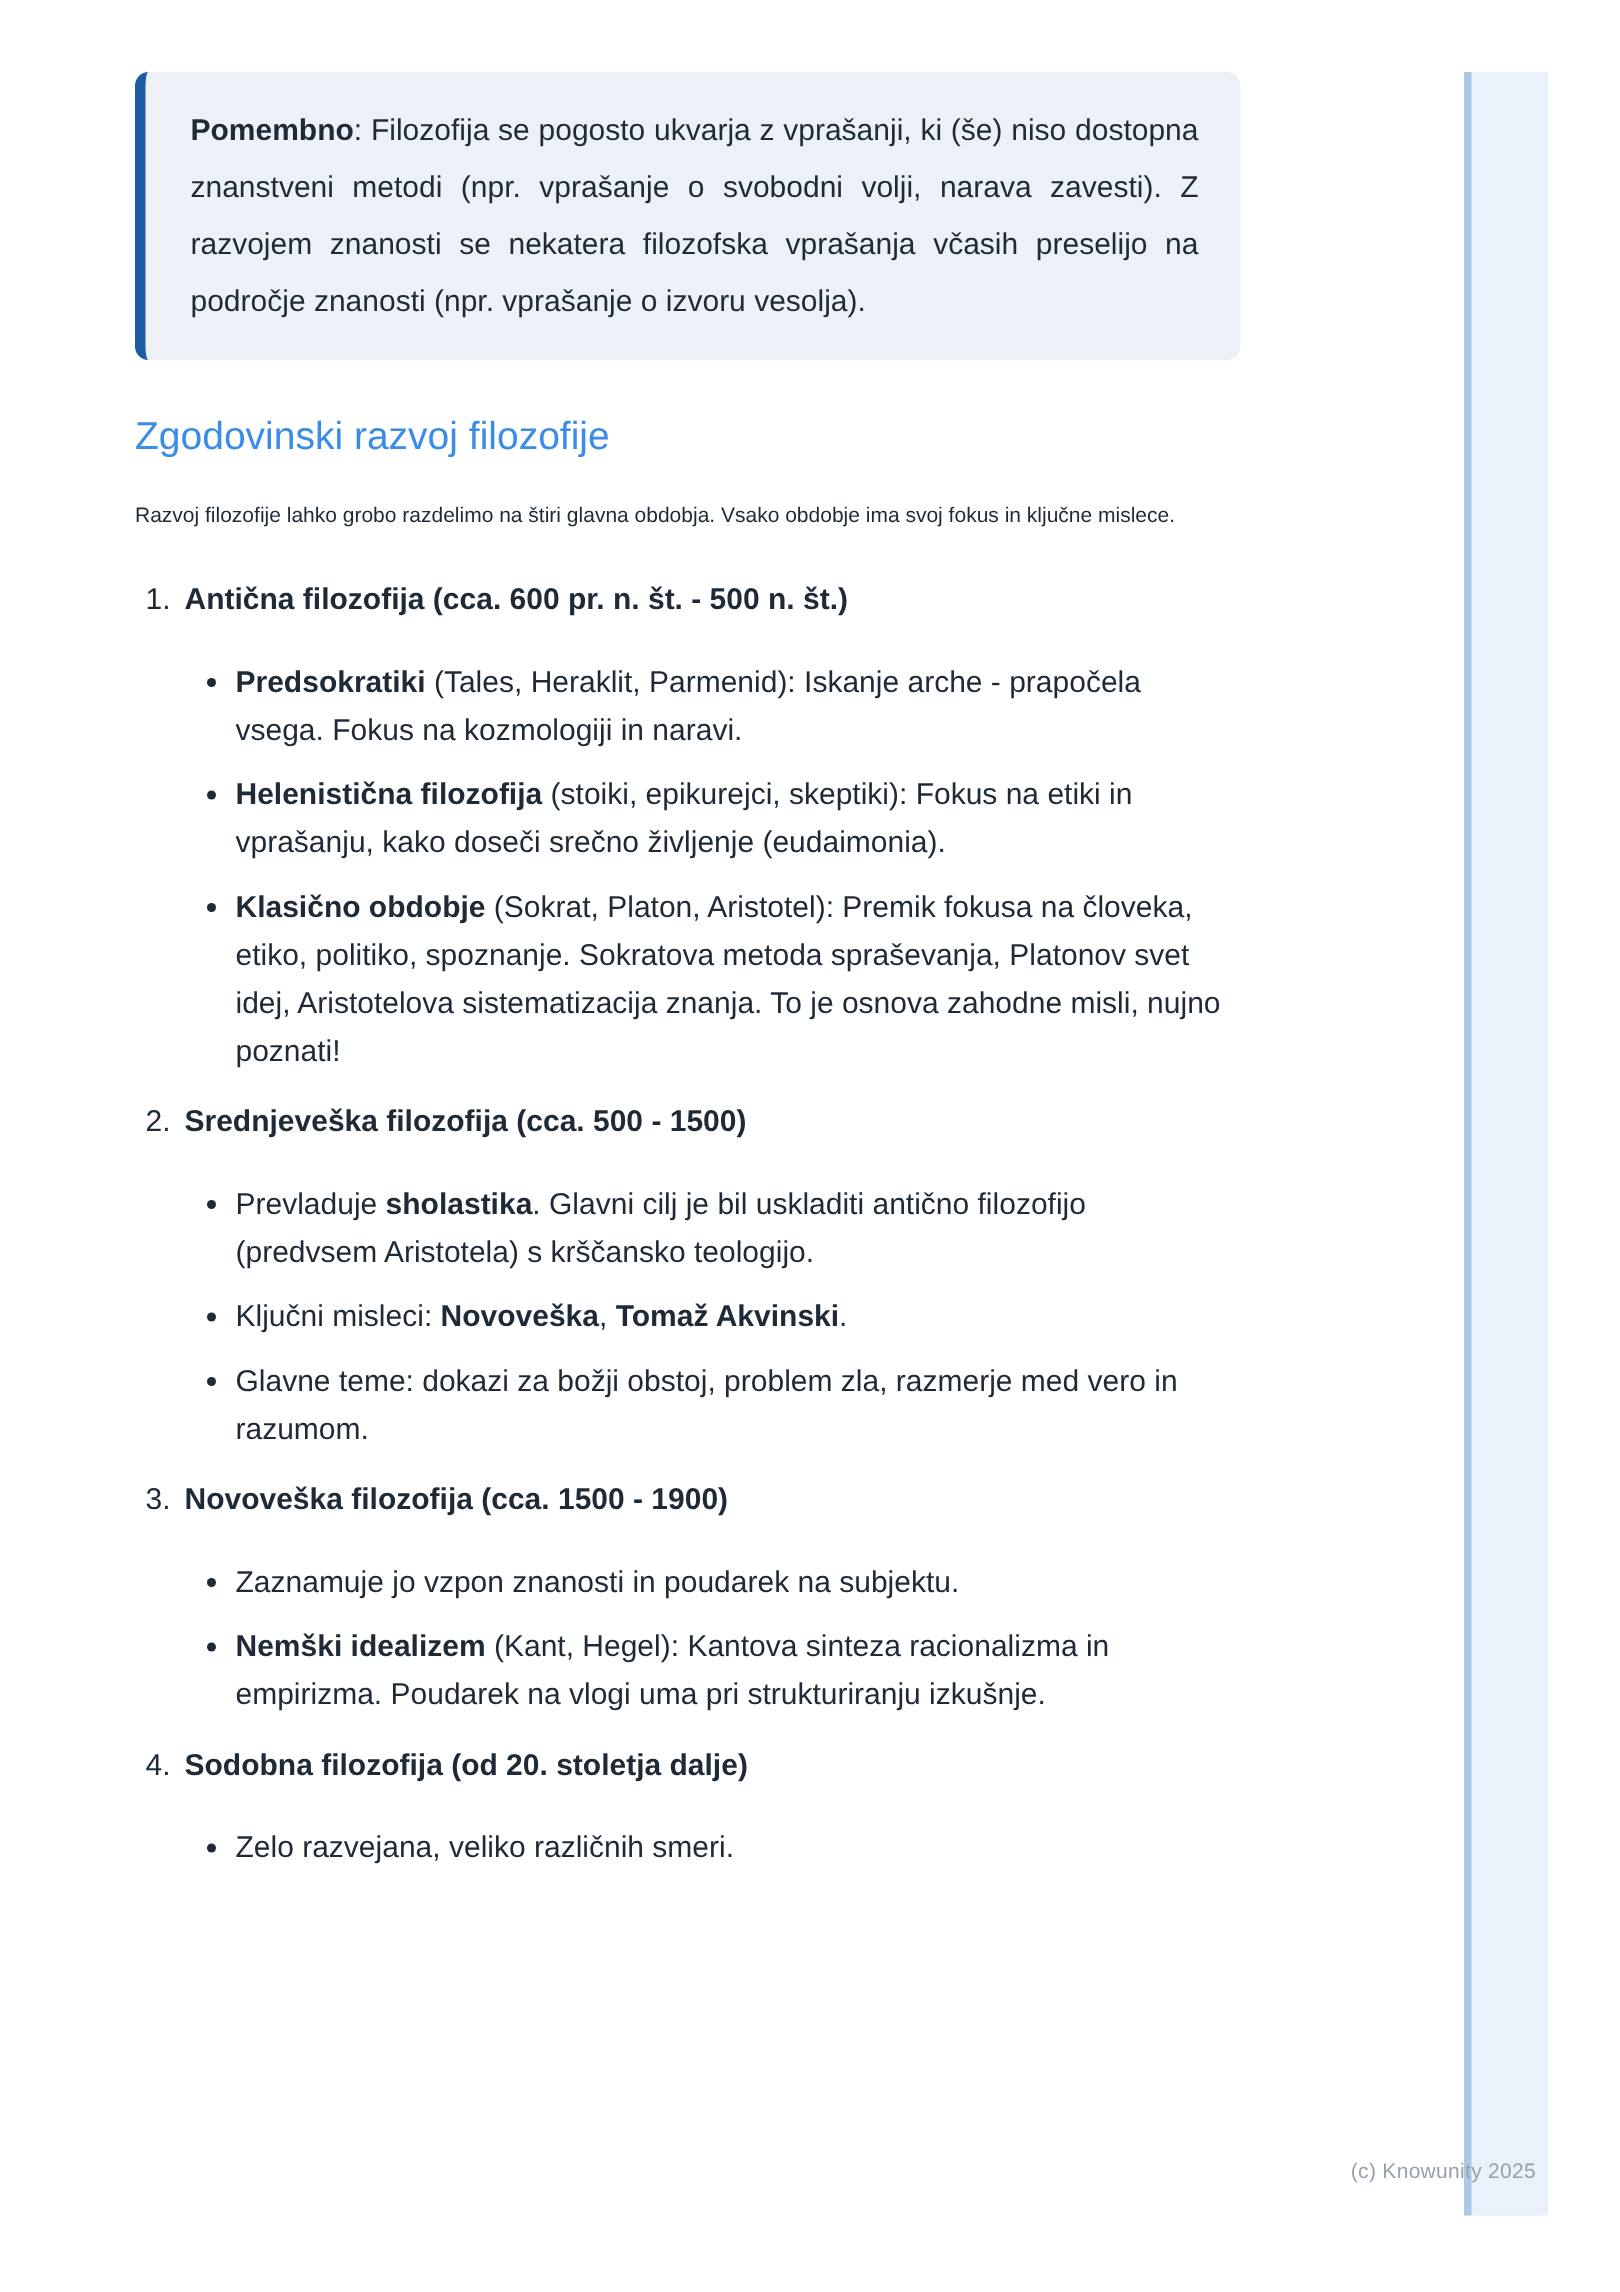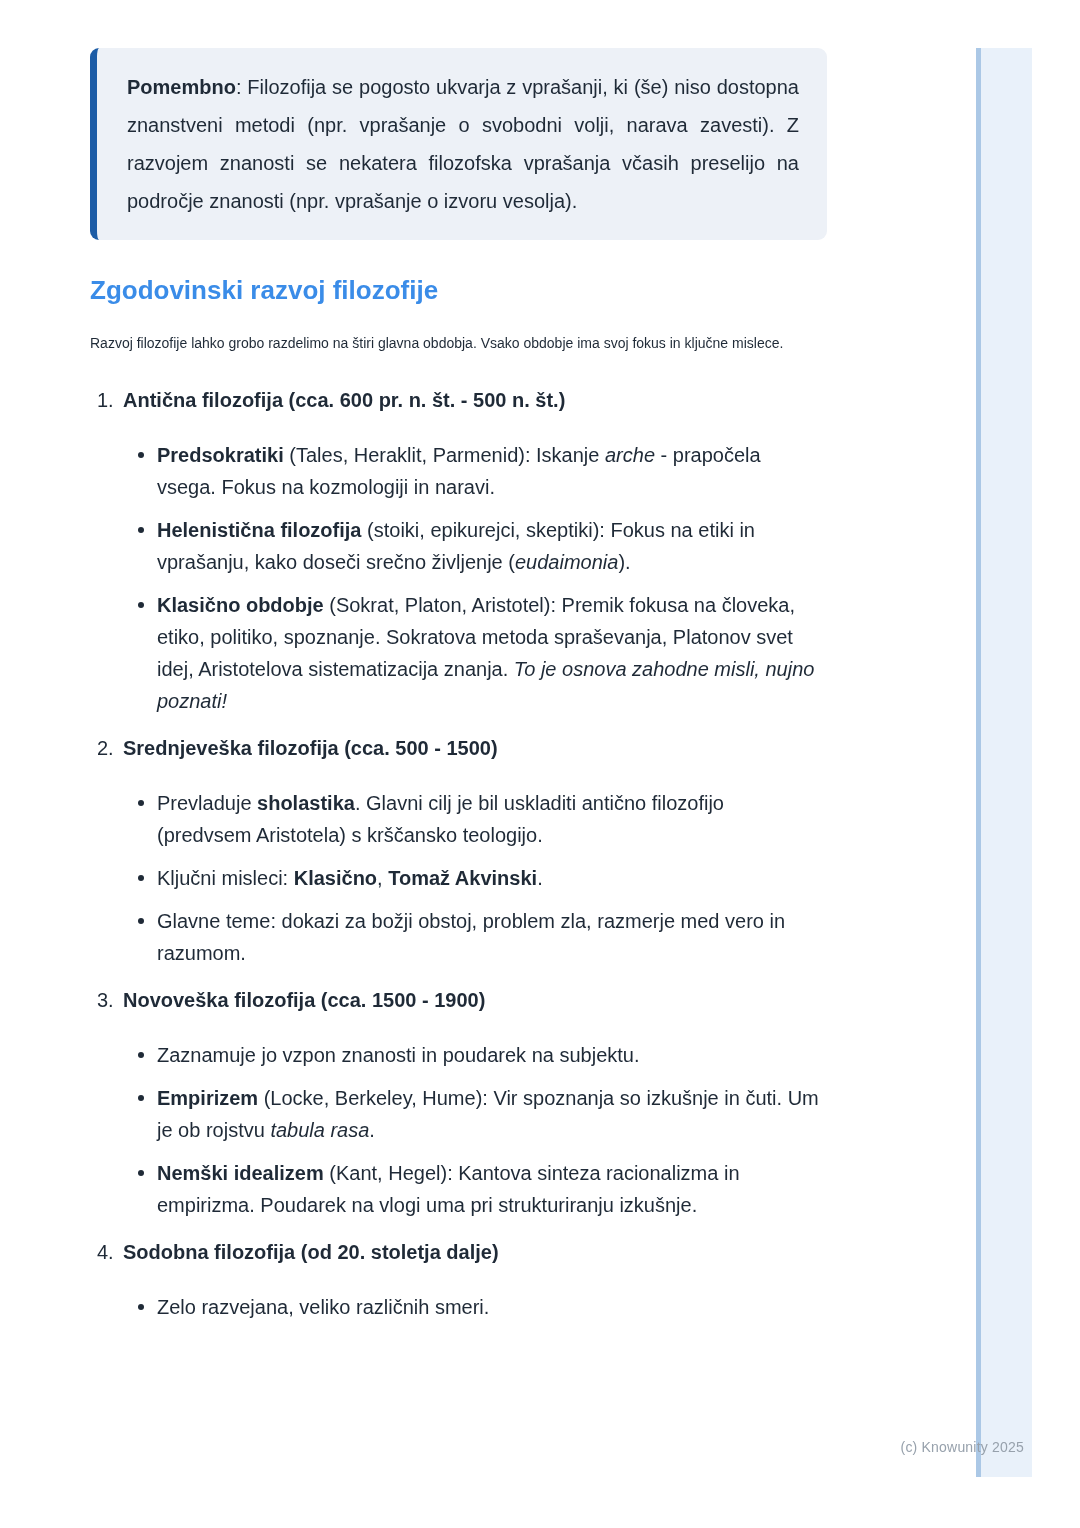--- a/index.html
+++ b/index.html
@@ -44,27 +44,27 @@
     padding: 20px 28px 20px 30px;
   }
   .callout-text {
     margin: 0;
     font-size: 20px;
     line-height: 38px;
     text-align: justify;
   }
 
   .seg-b { font-weight: 700; }
-  .seg-i { font-style: italic; }
+  .seg-i { }
 
   .section-title {
     margin: 34px 0 0;
     font-size: 26px;
     line-height: 32px;
-    font-weight: 700;
+    font-weight: 400;
     color: var(--accent-blue, #3a8ce8);
   }
 
   .intro {
     margin: 18px 0 0;
     font-size: 14px;
     line-height: 38px;
     text-align: justify;
   }
 
@@ -146,32 +146,31 @@
             <li class="bullet"><span class="seg-b">Klasično obdobje</span><span> (Sokrat, Platon, Aristotel): Premik fokusa na človeka, etiko, politiko, spoznanje. Sokratova metoda spraševanja, Platonov svet idej, Aristotelova sistematizacija znanja. </span><span class="seg-i">To je osnova zahodne misli, nujno poznati!</span></li>
           </ul>
         </li>
         <li class="period">
           <div class="period-title">
             <span class="period-num">2.</span>
             <span class="period-title-text">Srednjeveška filozofija (cca. 500 - 1500)</span>
           </div>
           <ul class="bullets">
             <li class="bullet"><span>Prevladuje </span><span class="seg-b">sholastika</span><span>. Glavni cilj je bil uskladiti antično filozofijo (predvsem Aristotela) s krščansko teologijo.</span></li>
-            <li class="bullet"><span>Ključni misleci: </span><span class="seg-b">Klasično</span><span>, </span><span class="seg-b">Tomaž Akvinski</span><span>.</span></li>
+            <li class="bullet"><span>Ključni misleci: </span><span class="seg-b">Novoveška</span><span>, </span><span class="seg-b">Tomaž Akvinski</span><span>.</span></li>
             <li class="bullet"><span>Glavne teme: dokazi za božji obstoj, problem zla, razmerje med vero in razumom.</span></li>
           </ul>
         </li>
         <li class="period">
           <div class="period-title">
             <span class="period-num">3.</span>
             <span class="period-title-text">Novoveška filozofija (cca. 1500 - 1900)</span>
           </div>
           <ul class="bullets">
             <li class="bullet"><span>Zaznamuje jo vzpon znanosti in poudarek na subjektu.</span></li>
-            <li class="bullet"><span class="seg-b">Empirizem</span><span> (Locke, Berkeley, Hume): Vir spoznanja so izkušnje in čuti. Um je ob rojstvu </span><span class="seg-i">tabula rasa</span><span>.</span></li>
             <li class="bullet"><span class="seg-b">Nemški idealizem</span><span> (Kant, Hegel): Kantova sinteza racionalizma in empirizma. Poudarek na vlogi uma pri strukturiranju izkušnje.</span></li>
           </ul>
         </li>
         <li class="period">
           <div class="period-title">
             <span class="period-num">4.</span>
             <span class="period-title-text">Sodobna filozofija (od 20. stoletja dalje)</span>
           </div>
           <ul class="bullets">
             <li class="bullet"><span>Zelo razvejana, veliko različnih smeri.</span></li>

